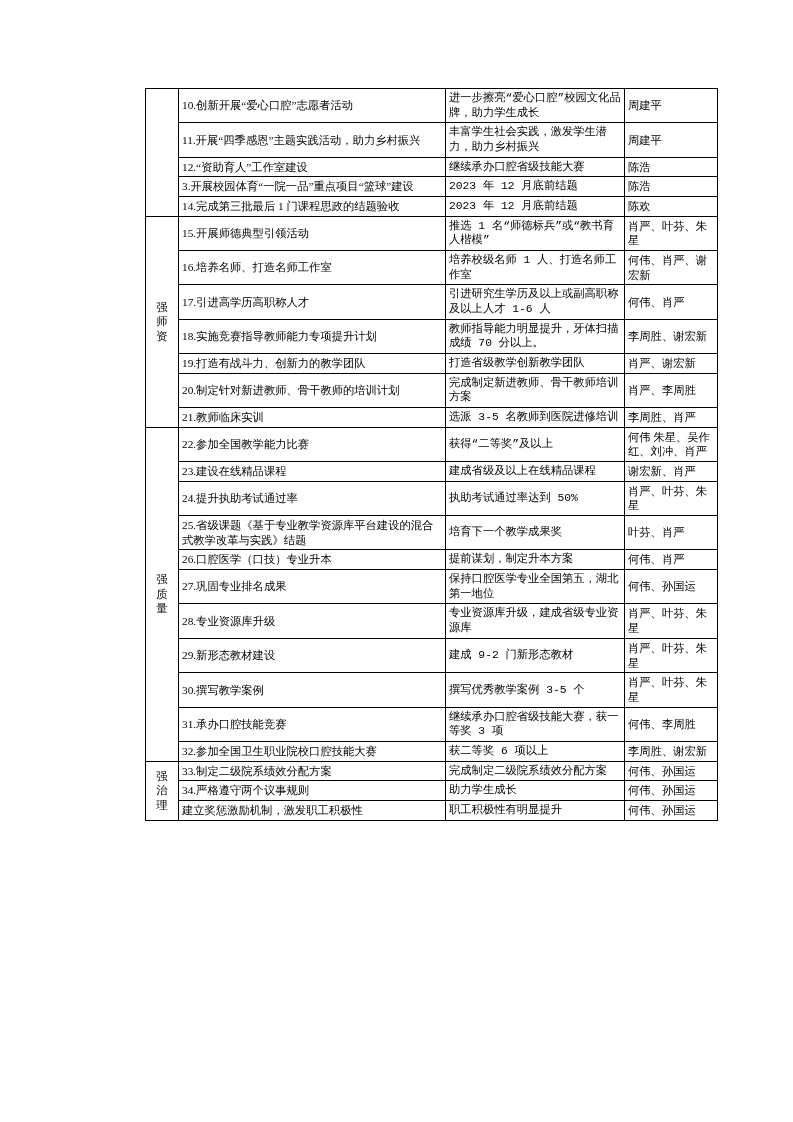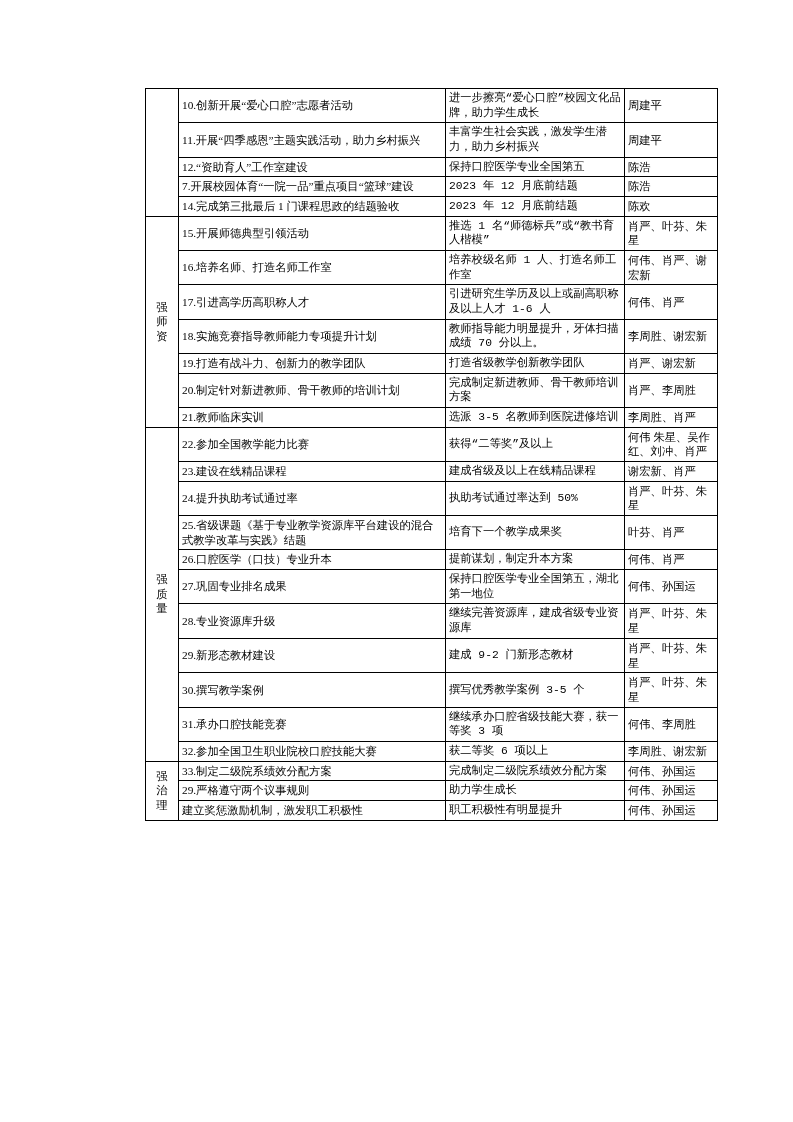--- a/index.html
+++ b/index.html
@@ -70,25 +70,25 @@
           <td class="goal">进一步擦亮“爱心口腔”校园文化品牌，助力学生成长</td>
           <td class="owner">周建平</td>
         </tr>
         <tr>
           <td class="task">11.开展“四季感恩”主题实践活动，助力乡村振兴</td>
           <td class="goal">丰富学生社会实践，激发学生潜力，助力乡村振兴</td>
           <td class="owner">周建平</td>
         </tr>
         <tr>
           <td class="task">12.“资助育人”工作室建设</td>
-          <td class="goal">保持口腔医学专业全国第五</td>
+          <td class="goal">继续承办口腔省级技能大赛</td>
           <td class="owner">陈浩</td>
         </tr>
         <tr>
-          <td class="task">7.开展校园体育“一院一品”重点项目“篮球”建设</td>
+          <td class="task">3.开展校园体育“一院一品”重点项目“篮球”建设</td>
           <td class="goal">2023 年 12 月底前结题</td>
           <td class="owner">陈浩</td>
         </tr>
         <tr>
           <td class="task">14.完成第三批最后 1 门课程思政的结题验收</td>
           <td class="goal">2023 年 12 月底前结题</td>
           <td class="owner">陈欢</td>
         </tr>
         <tr>
           <td class="group" rowspan="7">
@@ -160,21 +160,21 @@
           <td class="goal">提前谋划，制定升本方案</td>
           <td class="owner">何伟、肖严</td>
         </tr>
         <tr>
           <td class="task">27.巩固专业排名成果</td>
           <td class="goal">保持口腔医学专业全国第五，湖北第一地位</td>
           <td class="owner">何伟、孙国运</td>
         </tr>
         <tr>
           <td class="task">28.专业资源库升级</td>
-          <td class="goal">继续完善资源库，建成省级专业资源库</td>
+          <td class="goal">专业资源库升级，建成省级专业资源库</td>
           <td class="owner">肖严、叶芬、朱星</td>
         </tr>
         <tr>
           <td class="task">29.新形态教材建设</td>
           <td class="goal">建成 9-2 门新形态教材</td>
           <td class="owner">肖严、叶芬、朱星</td>
         </tr>
         <tr>
           <td class="task">30.撰写教学案例</td>
           <td class="goal">撰写优秀教学案例 3-5 个</td>
@@ -194,21 +194,21 @@
           <td class="group" rowspan="3">
             <span>强</span>
             <span>治</span>
             <span>理</span>
           </td>
           <td class="task">33.制定二级院系绩效分配方案</td>
           <td class="goal">完成制定二级院系绩效分配方案</td>
           <td class="owner">何伟、孙国运</td>
         </tr>
         <tr>
-          <td class="task">29.严格遵守两个议事规则</td>
+          <td class="task">34.严格遵守两个议事规则</td>
           <td class="goal">助力学生成长</td>
           <td class="owner">何伟、孙国运</td>
         </tr>
         <tr>
           <td class="task">建立奖惩激励机制，激发职工积极性</td>
           <td class="goal">职工积极性有明显提升</td>
           <td class="owner">何伟、孙国运</td>
         </tr>
       </tbody>
   </table>

